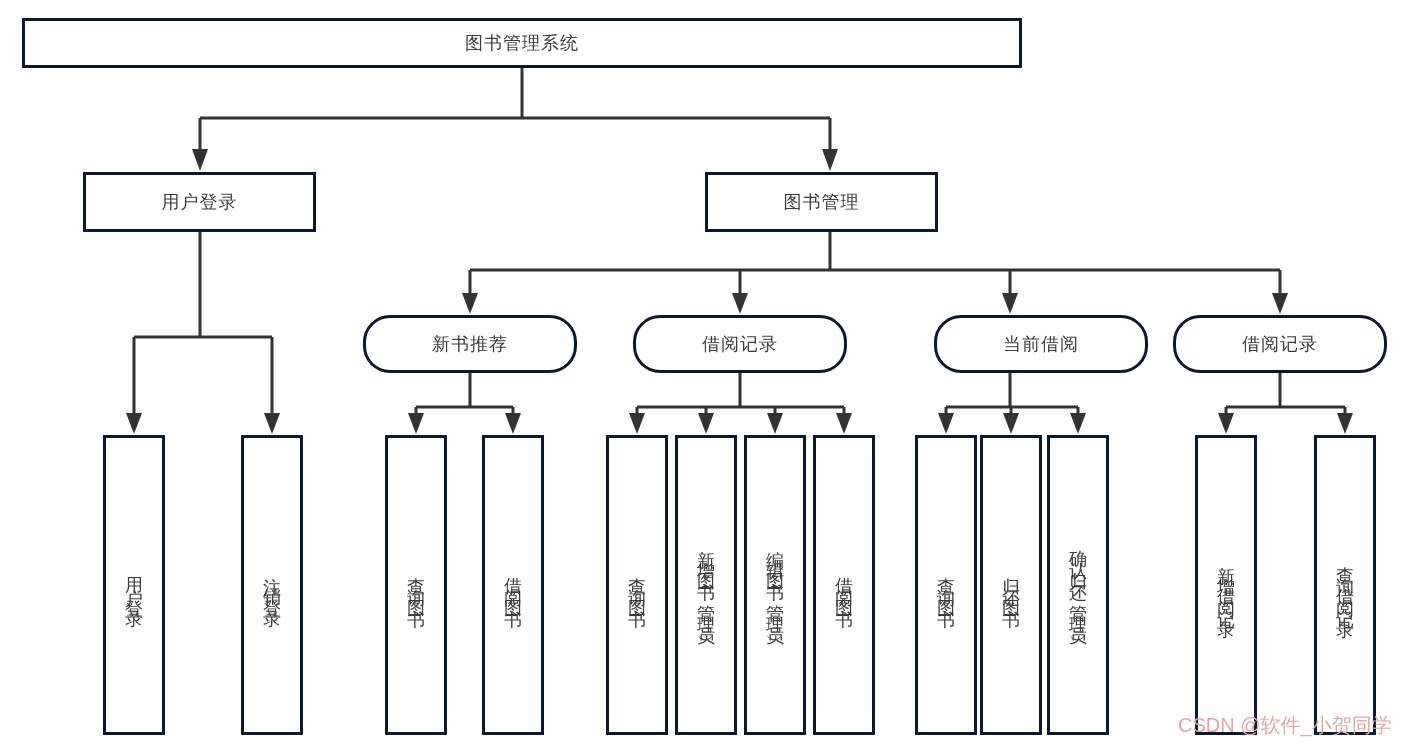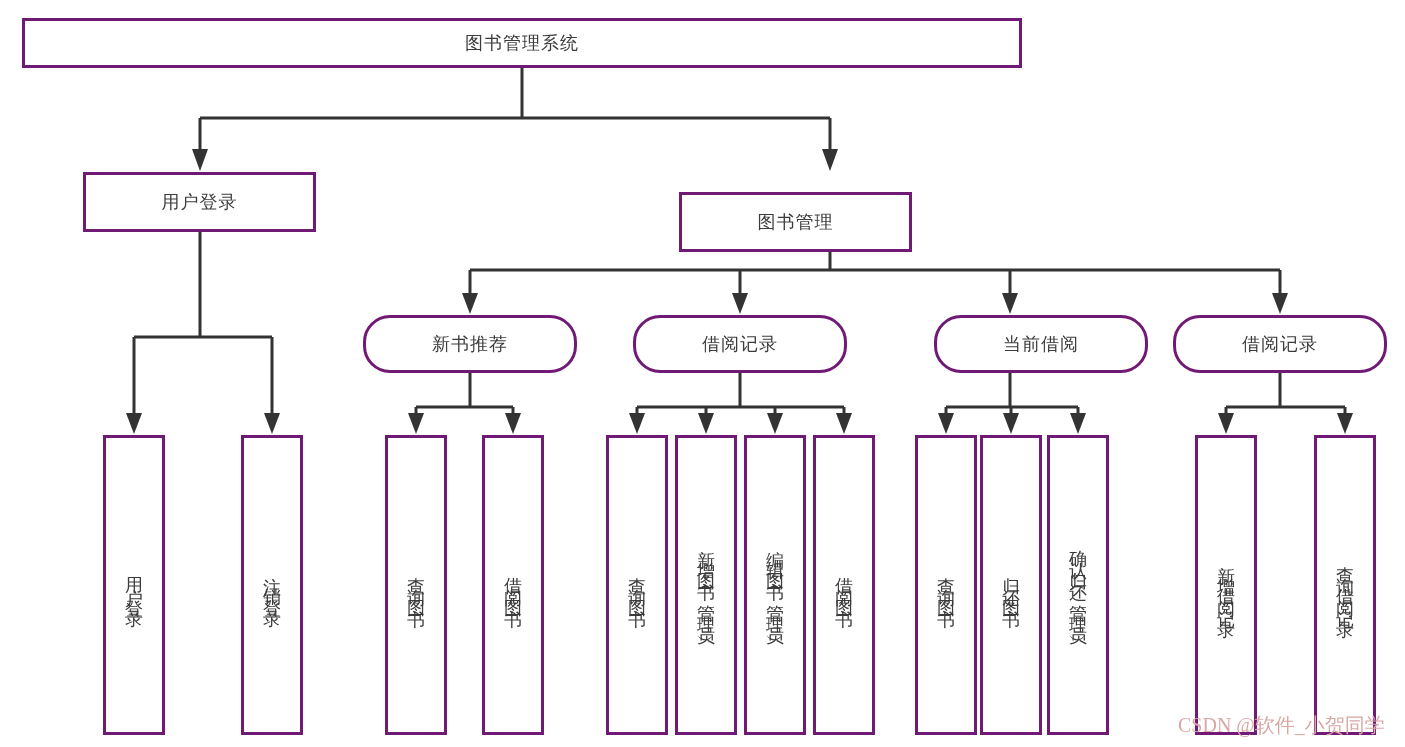--- a/index.html
+++ b/index.html
@@ -12,42 +12,42 @@
     position: relative;
     width: 1405px;
     height: 747px;
     background: #ffffff;
     overflow: hidden;
   }
   .box {
     position: absolute;
     box-sizing: border-box;
     background: #ffffff;
-    border: 3px solid #701a75;
+    border: 3px solid #0f172a;
     color: #3b3b3b;
     display: flex;
     align-items: center;
     justify-content: center;
     text-align: center;
     font-size: 18px;
     letter-spacing: 1px;
   }
   .root  { left: 22px;  top: 18px;  width: 1000px; height: 50px; }
   .lvl2  { top: 172px; width: 233px; height: 60px; }
   .lvl3  { top: 315px; width: 214px; height: 58px; border-radius: 27px; }
   .leaf  { top: 435px; width: 62px;  height: 300px; }
   .leaf span {
     writing-mode: vertical-rl;
     text-orientation: mixed;
     letter-spacing: 11px;
     font-size: 18px;
     line-height: 1;
   }
   .b-user    { left: 83px; }
-  .b-mgmt    { left: 679px; margin-top: 20px; }
+  .b-mgmt    { left: 705px; }
   .b-newrec  { left: 363px; }
   .b-borrow  { left: 633px; }
   .b-current { left: 903px; margin-left: 31px; }
   .b-records { left: 1173px; }
   .lf-u1 { left: 103px; }
   .lf-u2 { left: 241px; }
   .lf-n1 { left: 385px; }
   .lf-n2 { left: 482px; }
   .lf-b1 { left: 606px; }
   .lf-b2 { left: 675px; }
@@ -207,14 +207,14 @@
     <span>确认归还（管理员）</span>
   </div>
 
   <div class="box leaf lf-r1">
     <span>新增借阅记录</span>
   </div>
   <div class="box leaf lf-r2">
     <span>查询借阅记录</span>
   </div>
 
-  <div class="watermark" style="color: rgb(217, 168, 165); font-family: Liberation Serif, serif;">CSDN @软件_小贺同学</div>
+  <div class="watermark" style="color: rgb(217, 168, 165);">CSDN @软件_小贺同学</div>
 </div>
 
 </body></html>

